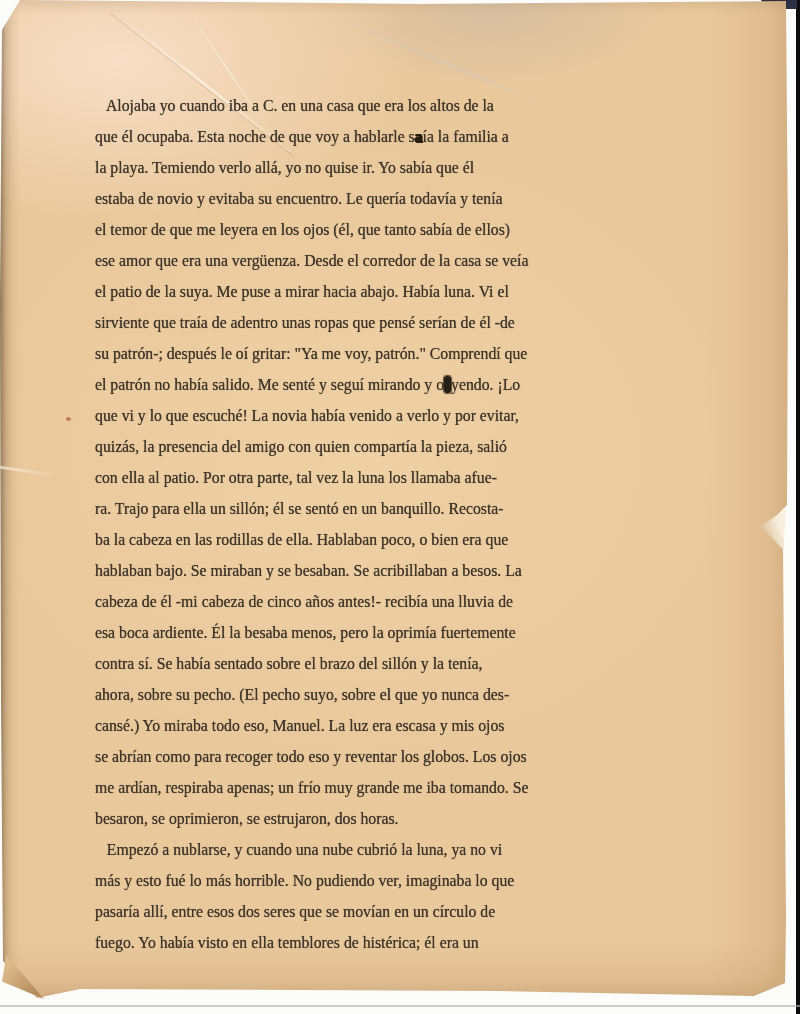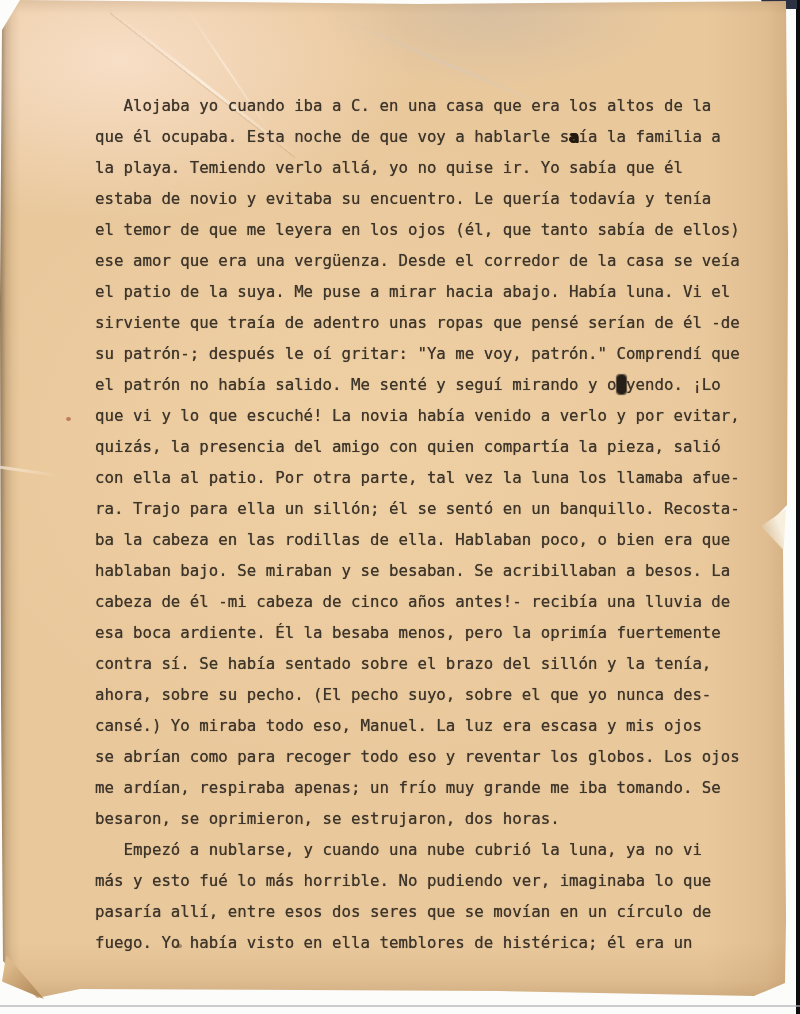--- a/index.html
+++ b/index.html
@@ -31,20 +31,21 @@
     background:
       linear-gradient(90deg, rgba(62,42,20,0.50) 0px, rgba(90,62,30,0.22) 6px, rgba(130,95,55,0.10) 12px, rgba(0,0,0,0) 20px),
       linear-gradient(270deg, rgba(150,104,58,0.28) 0px, rgba(160,115,65,0.12) 26px, rgba(0,0,0,0) 85px),
       linear-gradient(0deg, rgba(140,98,52,0.30) 0px, rgba(150,108,60,0.12) 22px, rgba(0,0,0,0) 60px),
       linear-gradient(180deg, rgba(160,130,100,0.22) 0px, rgba(0,0,0,0) 14px),
       radial-gradient(ellipse 420px 230px at 15% 6%, rgba(250,226,206,0.85), rgba(250,226,206,0) 70%),
       radial-gradient(ellipse 260px 110px at 62% 1%, rgba(190,178,168,0.40), rgba(190,178,168,0) 70%),
       radial-gradient(ellipse 520px 420px at 45% 45%, rgba(245,217,172,0.50), rgba(245,217,172,0) 75%),
       #e9c89c;
     filter:drop-shadow(0 3px 1px rgba(55,40,24,0.55)) drop-shadow(1px 0 1px rgba(80,60,35,0.22));
+    font-family:Liberation Serif, serif;
   }
   .crease{position:absolute;pointer-events:none;}
   .crease-1{left:112px;top:10px;width:235px;height:3px;transform:rotate(38deg);transform-origin:left top;
     background:linear-gradient(90deg,transparent,rgba(252,240,225,0.85),transparent);
     box-shadow:0 1px 1px rgba(150,110,70,0.20);}
   .crease-2{left:186px;top:6px;width:150px;height:2px;transform:rotate(56deg);transform-origin:left top;
     background:linear-gradient(90deg,transparent,rgba(250,238,222,0.7),transparent);}
   .crease-3{left:330px;top:12px;width:270px;height:4px;transform:rotate(23deg);transform-origin:left top;
     background:linear-gradient(90deg,transparent,rgba(216,200,186,0.45),transparent);}
   .crease-4{left:0px;top:470px;width:60px;height:3px;transform:rotate(8deg);

